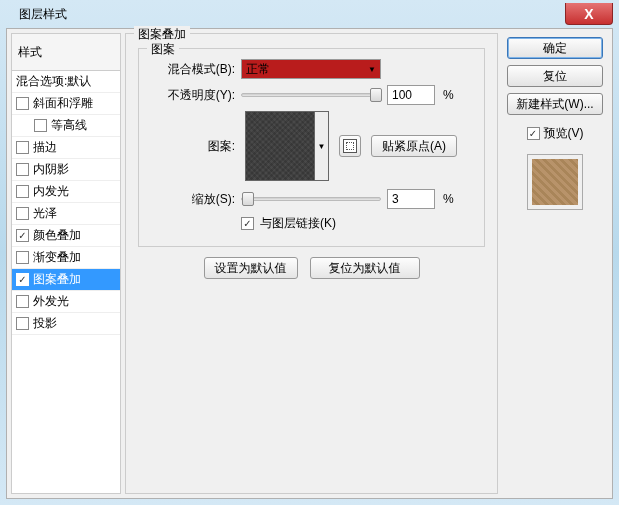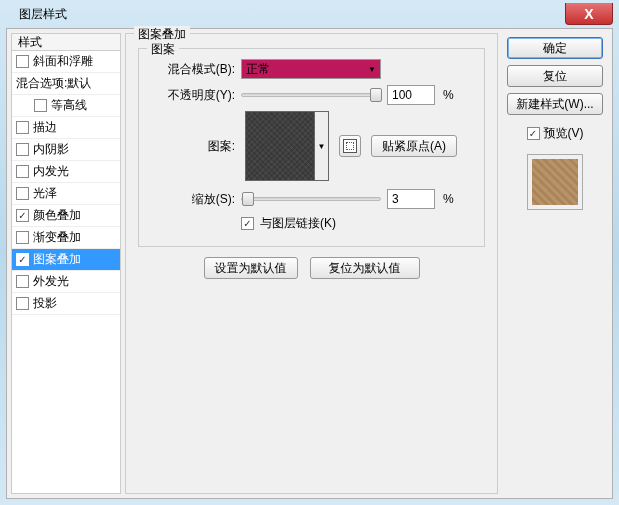--- a/index.html
+++ b/index.html
@@ -2,37 +2,37 @@
 <html><head>
 <meta charset="utf-8">
 <style>
   * { margin: 0; padding: 0; box-sizing: border-box; font-family: "Microsoft YaHei", "SimSun", sans-serif; font-size: 12px; }
   body { background: linear-gradient(180deg, #d4e8f5 0%, #b8d9ec 50%, #d4e8f5 100%); width: 619px; height: 505px; position: relative; overflow: hidden; }
   .titlebar { height: 28px; display: flex; align-items: center; justify-content: space-between; padding-left: 19px; text-align: center; }
   .close-btn { width: 48px; height: 22px; background: linear-gradient(180deg, #e57373 0%, #c73030 100%); border: 1px solid #8b2525; border-top: none; border-radius: 0 0 4px 4px; display: flex; align-items: center; justify-content: center; color: #fff; cursor: pointer; margin-right: 6px; font-size: 14px; font-weight: bold; }
   .dialog { position: absolute; top: 28px; left: 6px; right: 6px; bottom: 6px; background: #f0f0f0; border: 1px solid #b0b0b0; }
   .inner { position: absolute; inset: 4px; display: flex; gap: 4px; }
   .left-panel { width: 110px; display: flex; flex-direction: column; }
-  .left-header { height: 18px; display: flex; align-items: center; padding-left: 6px; border: 1px solid #ccc; background: #f5f5f5; }
+  .left-header { height: 38px; display: flex; align-items: center; padding-left: 6px; border: 1px solid #ccc; background: #f5f5f5; }
   .left-list { flex: 1; border: 1px solid #ccc; background: #fff; border-top: none; overflow: hidden; }
   .list-item { height: 22px; display: flex; align-items: center; padding-left: 4px; border-bottom: 1px solid #eee; cursor: pointer; gap: 4px; }
   .list-item.selected { background: #3399ff; color: #fff; }
   .list-item.indent { padding-left: 22px; }
   .cb { width: 13px; height: 13px; border: 1px solid #888; background: #fff; display: inline-flex; align-items: center; justify-content: center; font-size: 10px; color: #333; flex-shrink: 0; }
   .cb.checked::after { content: "✓"; }
   .list-item.selected .cb { border-color: #fff; }
   .center-panel { flex: 1; position: relative; }
   .right-panel { width: 106px; display: flex; flex-direction: column; gap: 6px; padding-top: 4px; align-items: center; }
   .fieldset { border: 1px solid #ccc; position: relative; padding: 10px 8px 8px 8px; }
   .fieldset-legend { position: absolute; top: -8px; left: 8px; background: #f0f0f0; padding: 0 4px; }
   .outer-fieldset { position: absolute; inset: 0; }
   .inner-fieldset { margin: 4px 4px 0 4px; }
   .row { display: flex; align-items: center; margin-bottom: 6px; gap: 6px; }
   .label { width: 88px; text-align: right; }
-  .dropdown { flex: 0 0 140px; height: 20px; border: 1px solid #999; background: #be185d; display: flex; align-items: center; justify-content: space-between; padding: 0 4px; cursor: pointer; }
+  .dropdown { flex: 0 0 140px; height: 20px; border: 1px solid #999; background: #b91c1c; display: flex; align-items: center; justify-content: space-between; padding: 0 4px; cursor: pointer; }
   .dropdown-arrow { font-size: 8px; }
   .slider-track { flex: 0 0 140px; height: 4px; background: linear-gradient(180deg,#ccc,#e8e8e8); border: 1px solid #bbb; border-radius: 2px; position: relative; }
   .slider-thumb { width: 12px; height: 14px; background: linear-gradient(180deg,#f8f8f8,#d8d8d8); border: 1px solid #888; border-radius: 2px; position: absolute; top: -6px; }
   .num-input { width: 48px; height: 20px; border: 1px solid #999; background: #fff; padding: 0 4px; display: flex; align-items: center; }
   .pct { margin-left: 2px; }
   .pattern-row { display: flex; align-items: center; gap: 10px; margin: 6px 0 8px 0; }
   .pattern-swatch { width: 70px; height: 70px; border: 1px solid #666; background: repeating-linear-gradient(45deg,#777 0 2px,#888 2px 4px),repeating-linear-gradient(-45deg,#777 0 2px,#888 2px 4px); background-blend-mode: multiply; position: relative; }
   .swatch-arrow { width: 14px; height: 70px; border: 1px solid #666; border-left: none; background: #eee; display: flex; align-items: center; justify-content: center; font-size: 8px; cursor: pointer; }
   .small-btn { height: 22px; border: 1px solid #999; background: linear-gradient(180deg,#fdfdfd,#e5e5e5); border-radius: 3px; display: inline-flex; align-items: center; justify-content: center; padding: 0 10px; cursor: pointer; }
   .icon-btn { width: 22px; padding: 0; }
@@ -52,25 +52,25 @@
   <div class="close-btn">X</div>
 </div>
 
 <div class="dialog">
   <div class="inner">
 
     <div class="left-panel">
       <div class="left-header">样式</div>
       <div class="left-list" id="left-list">
           <div class="list-item">
+            <span>混合选项:默认</span>
+          </div>
+          <div class="list-item">
             <span class="cb"></span>
             <span>斜面和浮雕</span>
-          </div>
-          <div class="list-item">
-            <span>混合选项:默认</span>
           </div>
           <div class="list-item indent">
             <span class="cb"></span>
             <span>等高线</span>
           </div>
           <div class="list-item">
             <span class="cb"></span>
             <span>描边</span>
           </div>
           <div class="list-item">

